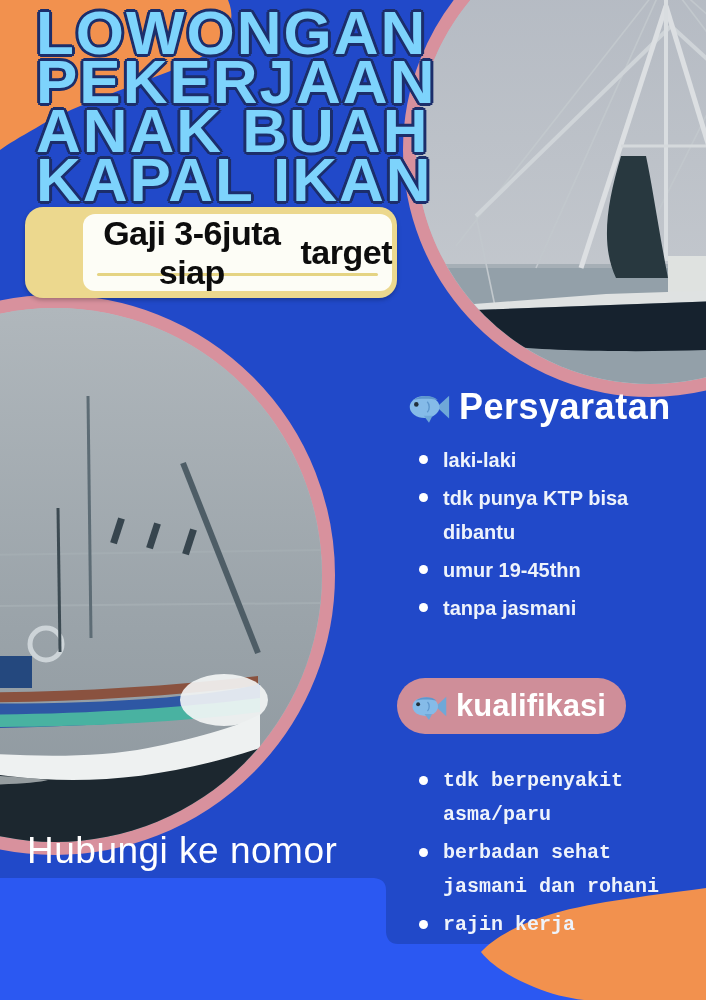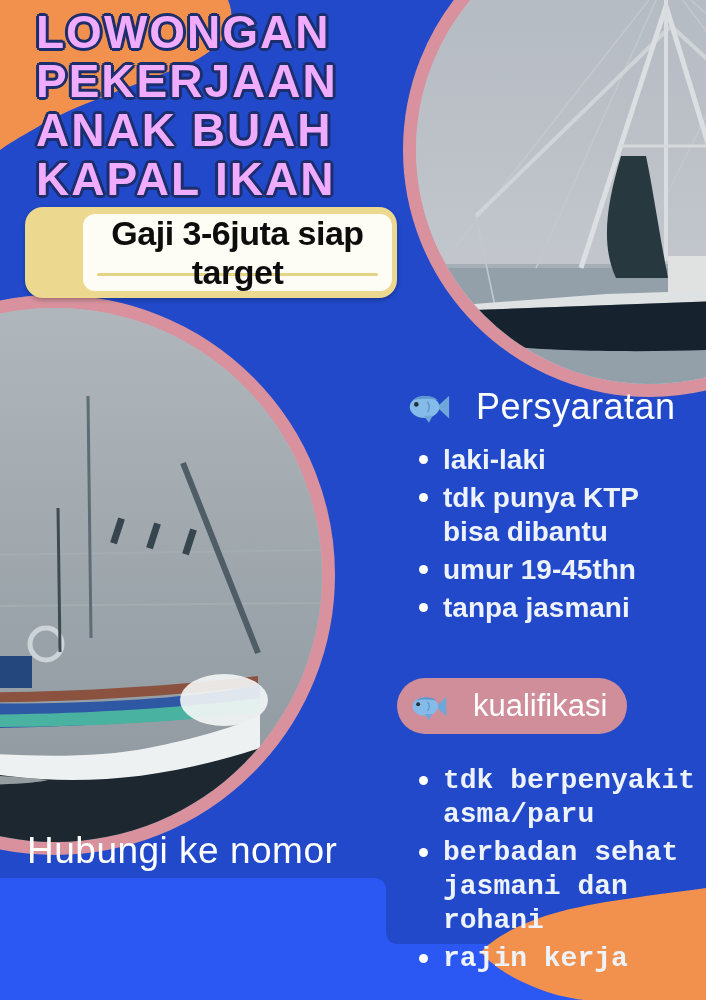--- a/index.html
+++ b/index.html
@@ -6,39 +6,39 @@
   .poster{
     position:relative;width:706px;height:1000px;overflow:hidden;
     background:#2149c9;
     font-family:"Liberation Sans", sans-serif;
   }
   .bg-svg{position:absolute;left:0;top:0;width:706px;height:1000px;}
 
   
   .title{
     position:absolute;left:36px;top:8px;z-index:5;
-    font-size:46px;font-weight:bold;letter-spacing:2px;line-height:49px;
-    color:#f0abfc;
+    font-size:62px;font-weight:bold;letter-spacing:2px;line-height:49px;
+    color:#7dd3fc;
     text-shadow:
       3px 0 0 #1c2e6b,-3px 0 0 #1c2e6b,0 3px 0 #1c2e6b,0 -3px 0 #1c2e6b,
       2px 2px 0 #1c2e6b,-2px 2px 0 #1c2e6b,2px -2px 0 #1c2e6b,-2px -2px 0 #1c2e6b;
     white-space:nowrap;
   }
   .title div{display:block;}
 
   
   .banner{
     position:absolute;left:25px;top:207px;width:372px;height:91px;z-index:6;
     background:#ecd88e;border-radius:18px;
     box-shadow:0 2px 4px rgba(0,0,0,0.25);
   }
   .banner-inner{
     position:absolute;left:58px;top:7px;width:309px;height:77px;
     background:#fdfdf6;border-radius:12px;
-    display:flex;flex-direction:column;align-items:center;justify-content:center;
+    display:flex;flex-direction:row;align-items:center;justify-content:center;
   }
   .banner-underline{
     position:absolute;left:14px;right:14px;bottom:15px;height:3px;
     background:#e5d483;border-radius:2px;
   }
   .banner-text{
     position:relative;z-index:2;text-align:center;color:#0d0d0d;
     font-size:34px;font-weight:bold;line-height:39px;letter-spacing:-0.5px;
   }
 
@@ -46,34 +46,34 @@
   .circle{
     position:absolute;border-radius:50%;overflow:hidden;z-index:4;
     border:13px solid #d8919d;background:#b5bbc3;
   }
   .circle-top{left:403px;top:-97px;width:468px;height:468px;}
   .circle-left{left:-225px;top:295px;width:534px;height:534px;}
   .circle svg{display:block;width:100%;height:100%;}
 
   
   .section-heading{
-    position:absolute;z-index:5;display:flex;align-items:center;gap:26px;
-    color:#ffffff;font-weight:normal;
+    position:absolute;z-index:5;display:flex;align-items:center;gap:9px;
+    color:#ffffff;font-weight:bold;
   }
   .heading-persyaratan{left:408px;top:386px;font-size:36px;letter-spacing:0.5px;}
   .pill{
     left:397px;top:678px;font-size:31px;
     background:#cf8e99;border-radius:30px;padding:10px 20px 10px 14px;
   }
   .fish{width:42px;height:34px;flex:0 0 auto;}
   .pill .fish{width:36px;height:29px;}
 
   ul.req{
     position:absolute;z-index:5;left:413px;width:284px;margin:0;padding:0;
-    list-style:none;color:#eef3fb;font-size:28px;font-weight:bold;line-height:34px;
+    list-style:none;color:#eef3fb;font-size:20px;font-weight:bold;line-height:34px;
   }
   .list-persyaratan{top:443px;}
   .list-kualifikasi{top:764px;font-family:Liberation Mono, monospace;}
   ul.req li{position:relative;padding-left:30px;margin:0 0 4px 0;}
   ul.req li::before{
     content:"";position:absolute;left:6px;top:12px;width:9px;height:9px;
     border-radius:50%;background:#ffffff;
   }
 
   

